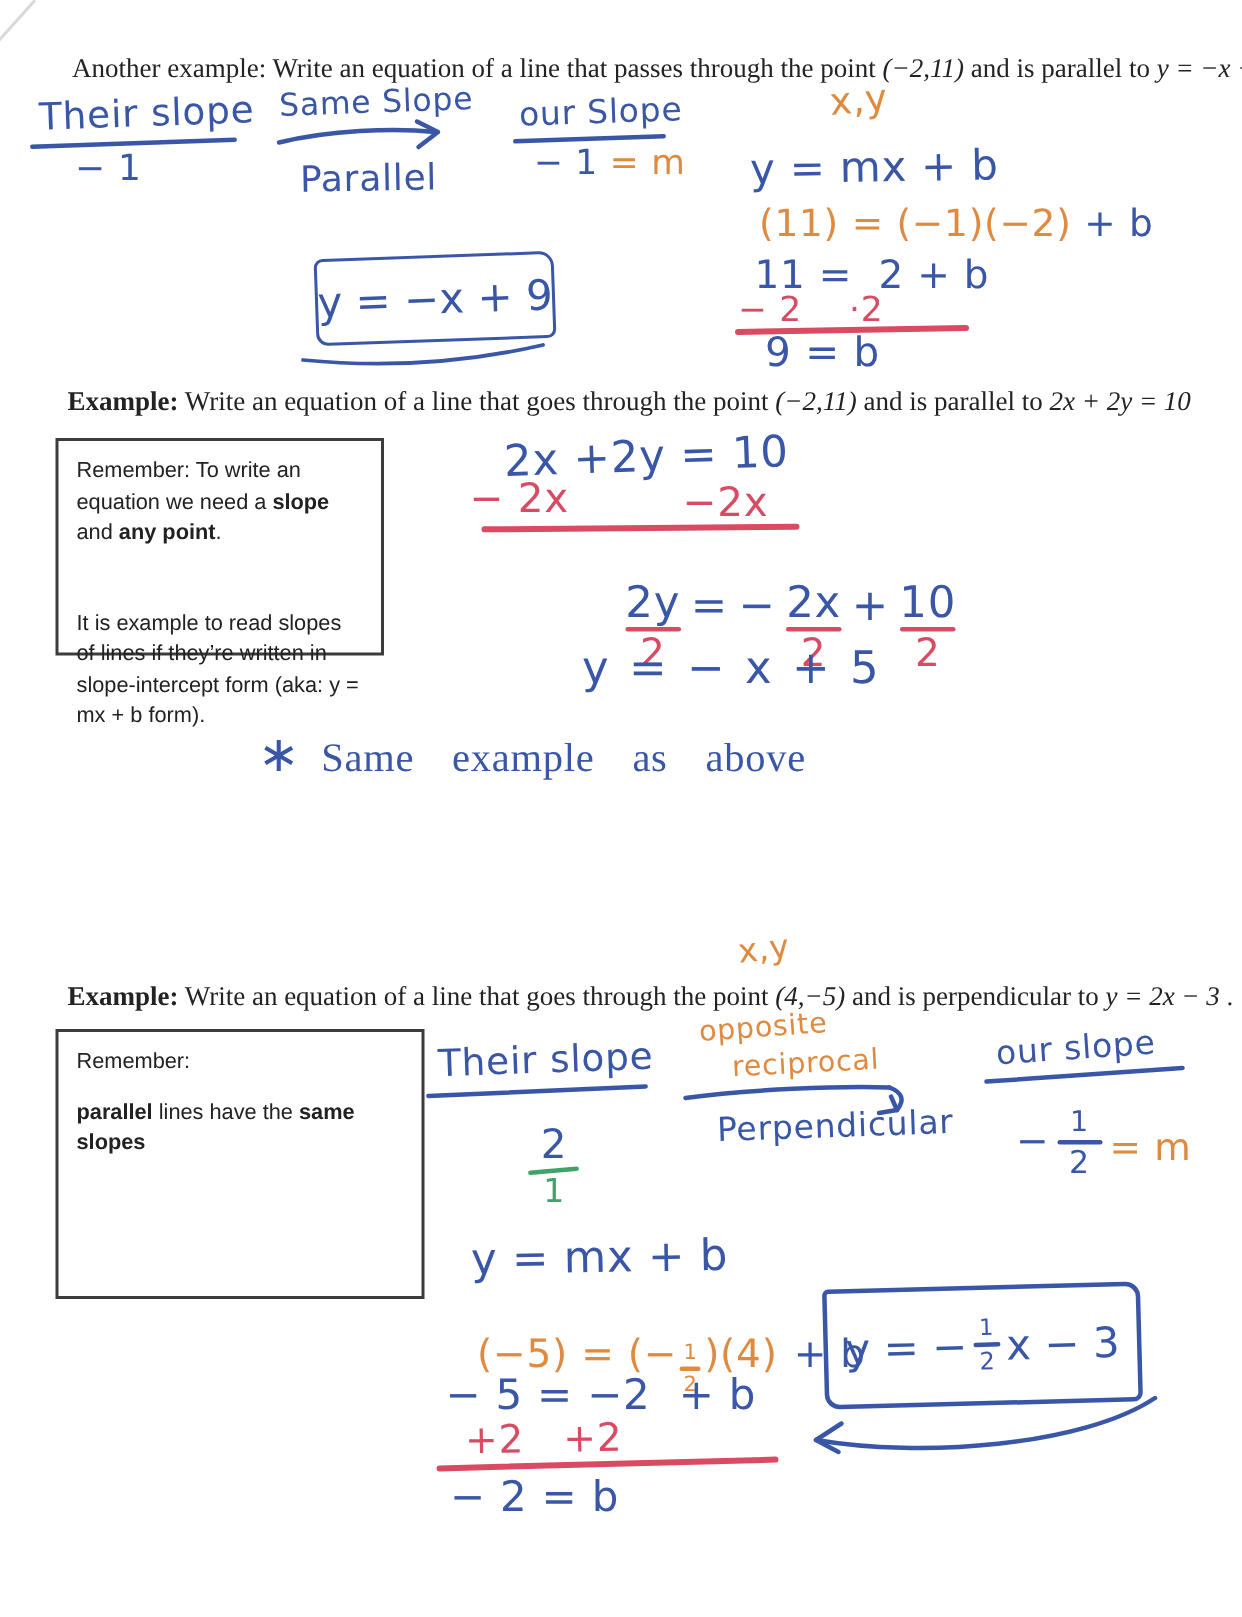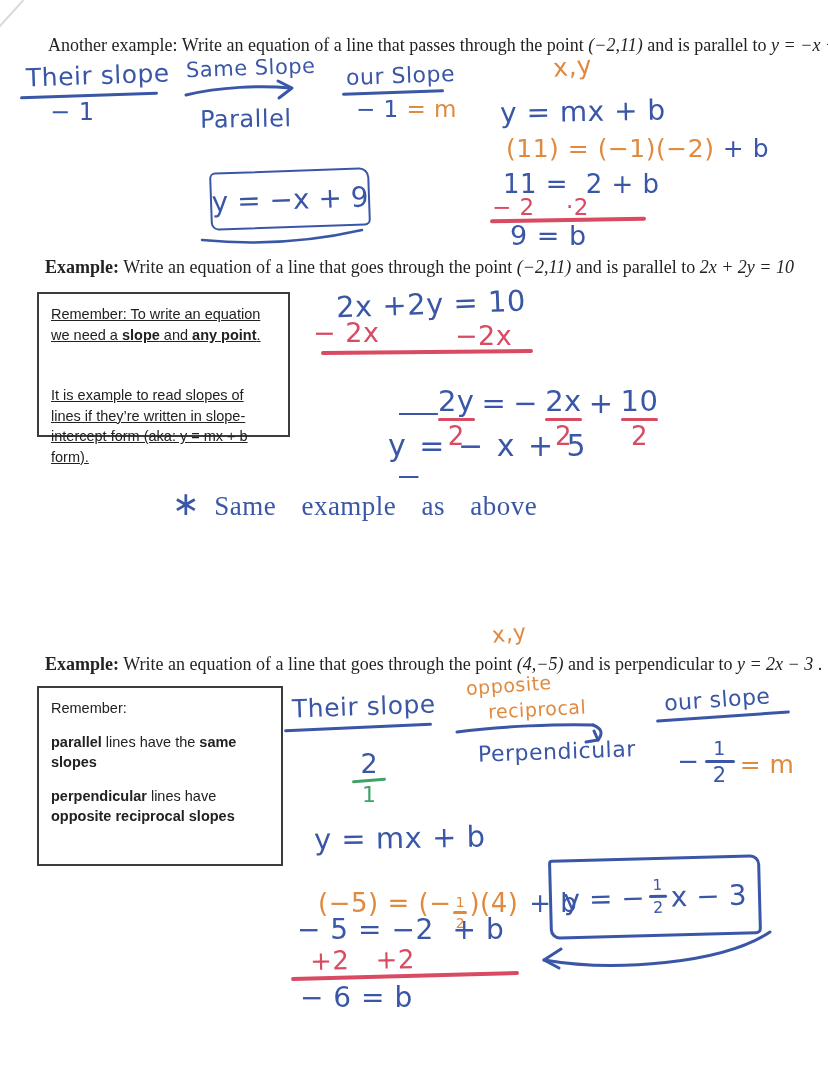--- a/index.html
+++ b/index.html
@@ -57,27 +57,27 @@
   #w1-3{left:503px;top:171px;font-size:26px;}
   #w1-4{left:492px;top:195px;font-size:23px;}
   #w1-line{left:490px;top:218px;width:156px;transform:rotate(-1deg);}
   #w1-5{left:510px;top:222px;font-size:27px;}
   #ans1-box{left:210px;top:170px;width:160px;height:58px;transform:rotate(-2deg);
             border-radius:6px 10px 6px 8px;font-size:28px;}
   #ans1-box .hw-in{font-family:"DejaVu Sans",sans-serif;color:var(--blue);white-space:pre;}
   #ans1-swoosh{left:198px;top:226px;}
 
   
-  #box1{left:37px;top:292px;width:253px;height:145px;text-decoration:underline;}
+  #box1{left:37px;top:292px;width:219px;height:145px;}
   #box1 .p2{margin-top:40px;}
   #m-l1{left:336px;top:289px;font-size:29px;transform:rotate(-2deg);}
   #m-l2a{left:313px;top:319px;font-size:27px;}
   #m-l2b{left:455px;top:322px;font-size:27px;}
   #m-line1{left:321px;top:350px;width:212px;transform:rotate(-0.5deg);}
-  #m-div{left:399px;top:356px;font-size:29px;text-decoration:underline;}
+  #m-div{left:378px;top:356px;font-size:29px;}
   #m-div .row{gap:7px;}
   #m-div .op{margin-top:1px;}
   #m-div .frac .num{font-size:29px;} #m-div .frac .den{font-size:26px;color:var(--red);}
   #m-l4{left:388px;top:430px;font-size:30px;letter-spacing:2px;}
   #m-note{left:172px;top:487px;font-size:27px;word-spacing:18px;font-family:Liberation Serif, serif;}
   #m-note .star{font-size:33px;margin-right:14px;}
 
   
   #xy2{left:492px;top:622px;font-size:22px;transform:rotate(-6deg);}
   #box2{left:37px;top:686px;width:246px;height:180px;}
@@ -178,21 +178,20 @@
 
   <div id="m-l4" class="hw">y = − x + 5</div>
   <div id="m-note" class="hw"><span class="star">∗</span><span>Same example as above</span></div>
 
   <div id="xy2" class="hw o">x,y</div>
   <div id="p-line3" class="printed"><span class="lbl-b">Example:</span><span> Write an equation of a line that goes through the point </span><span class="pm">(4,−5)</span><span> and is perpendicular to </span><span class="pm">y = 2x − 3</span><span> .</span></div>
 
   <div id="box2" class="notebox">
     <div>Remember:</div>
     <div class="pp"><b>parallel</b><span> lines have the </span><b>same slopes</b></div>
-    <div class="pp"><b>perpendicular</b><span> lines have </span><b>opposite reciprocal slopes</b></div>
   </div>
 
   <div id="ts2-label" class="hw">Their slope</div>
   <div id="ts2-ul" class="line"></div>
   <div id="ts2-frac" class="hw">
     <span class="frac"><span class="num">2</span><span class="bar bar-green"></span><span class="den">1</span></span>
   </div>
 
   <div id="opp1" class="hw o">opposite</div>
   <div id="opp2" class="hw o">reciprocal</div>
@@ -218,21 +217,21 @@
     <span class="row">
       <span class="o">(−5) = (−</span>
       <span class="frac"><span class="num o">1</span><span class="bar"></span><span class="den o">2</span></span>
       <span class="o">)(4)</span>
       <span class="b"> + b</span>
     </span>
   </div>
   <div id="w3-3" class="hw">− 5 = −2  + b</div>
   <div id="w3-4" class="hw r">+2   +2</div>
   <div id="w3-line" class="line red"></div>
-  <div id="w3-5" class="hw">− 6 = b</div>
+  <div id="w3-5" class="hw">− 2 = b</div>
 
   <div id="ans2-box" class="ansbox">
     <span class="row">
       <span>y = −</span>
       <span class="frac"><span class="num">1</span><span class="bar bar-blue"></span><span class="den">2</span></span>
       <span>x − 3</span>
     </span>
   </div>
   <svg id="ans2-swoosh" width="250" height="52" viewBox="0 0 250 52">
     <path d="M244,6 C196,38 88,46 18,34" stroke="var(--blue)" stroke-width="3"></path>

